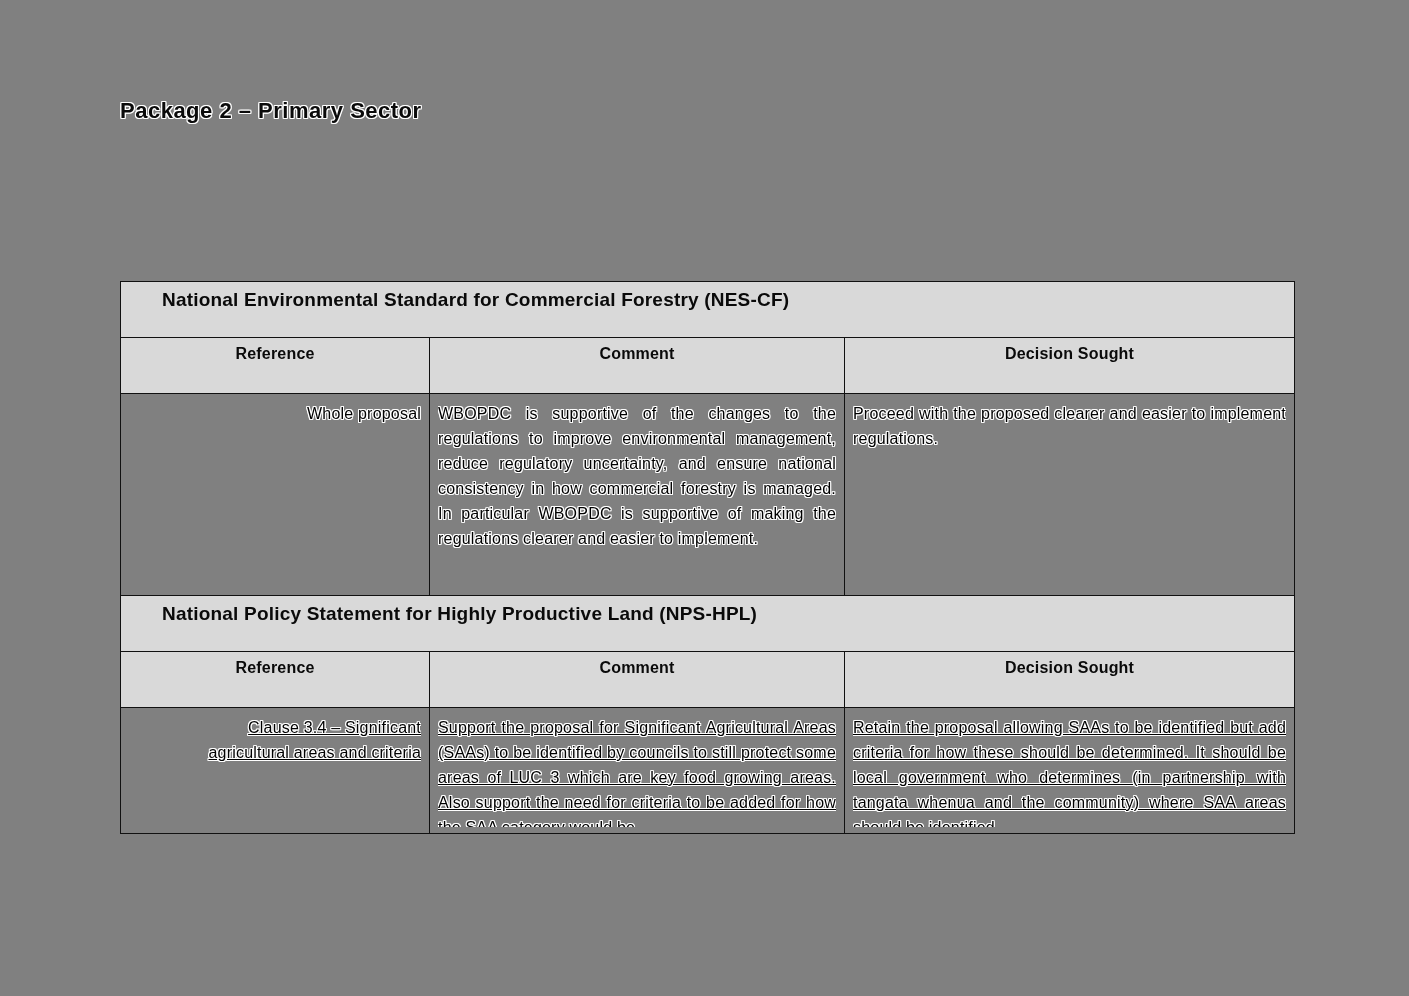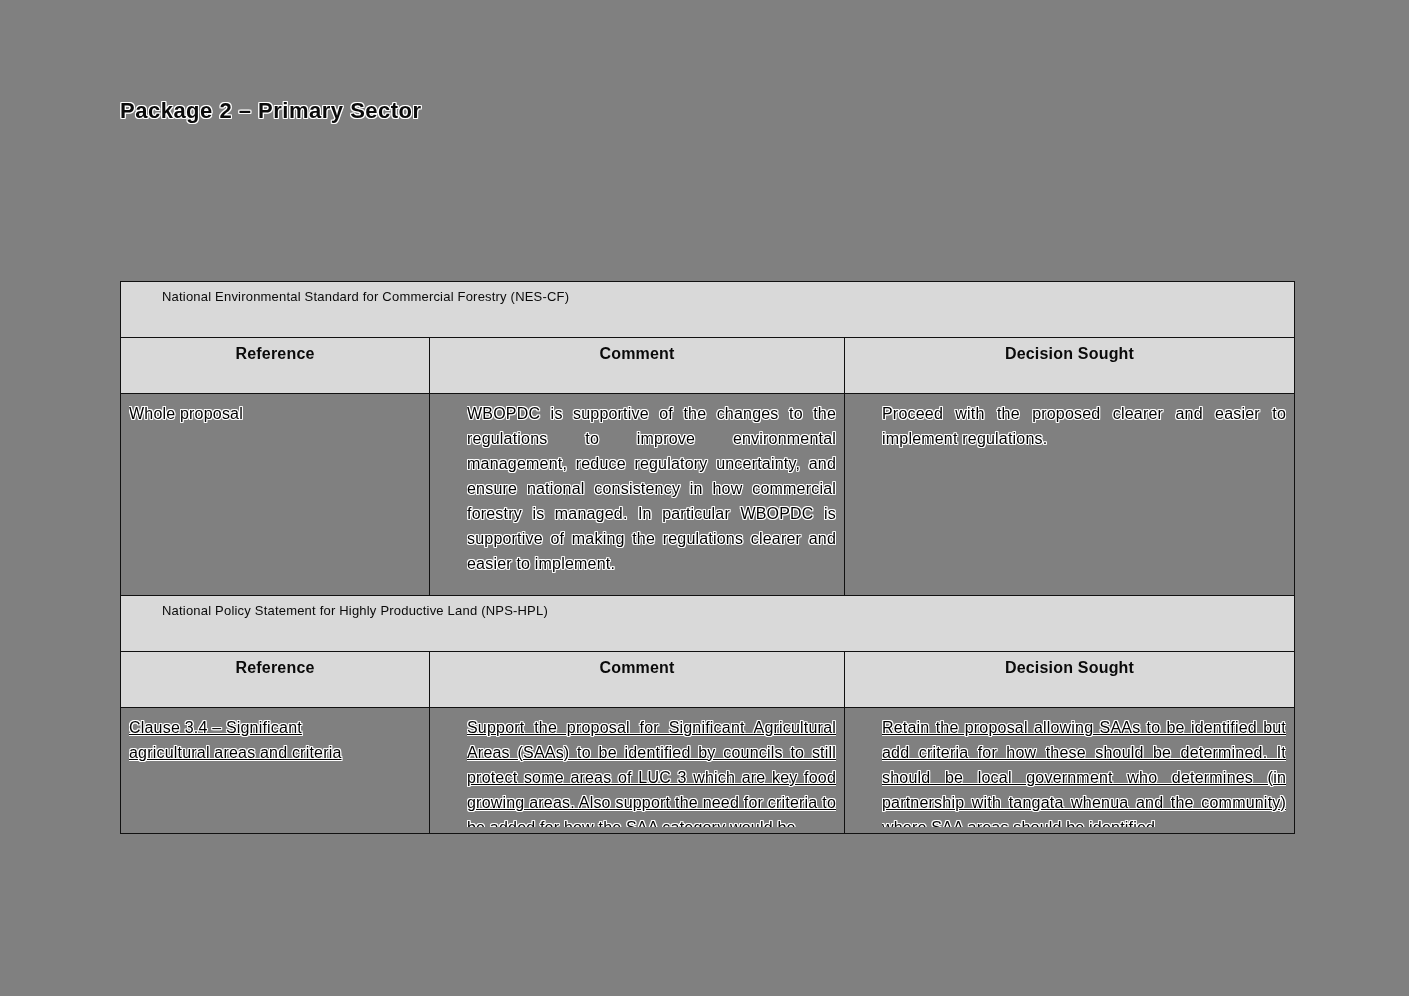--- a/index.html
+++ b/index.html
@@ -44,22 +44,22 @@
   }
   .doc-table td, .doc-table th {
     border: 1.5px solid #111;
     vertical-align: top;
     padding: 7px 8px 6px 8px;
     overflow: hidden;
   }
   tr.section-row td {
     background: #d9d9d9;
     height: 56px;
-    font-size: 13px;
-    font-weight: normal;
+    font-size: 19px;
+    font-weight: bold;
     letter-spacing: 0.2px;
     color: #0a0a0a;
     box-sizing: border-box;
     padding-left: 41px;
   }
   tr.colhead-row th {
     background: #d9d9d9;
     height: 56px;
     font-size: 16px;
     font-weight: bold;
@@ -70,22 +70,22 @@
   }
   tr.body-row td {
     background: #808080;
     font-size: 16px;
     line-height: 25px;
     letter-spacing: 0.2px;
     box-sizing: border-box;
   }
   tr.body-row-1 td { height: 202px; }
   tr.body-row-2 td { height: 122px; }
-  .cell-ref { text-align: left; white-space: pre-line; }
-  .cell-just { text-align: justify; margin-left: 29px; }
+  .cell-ref { text-align: right; white-space: pre-line; }
+  .cell-just { text-align: justify; }
   .clip-1 { max-height: 188px; overflow: hidden; }
   .clip-2 { max-height: 112px; overflow: hidden; text-decoration: underline; }
 </style>
 </head>
 <body>
 
 <div class="page">
 
   <div class="doc-title halo">Package 2 – Primary Sector</div>
 

